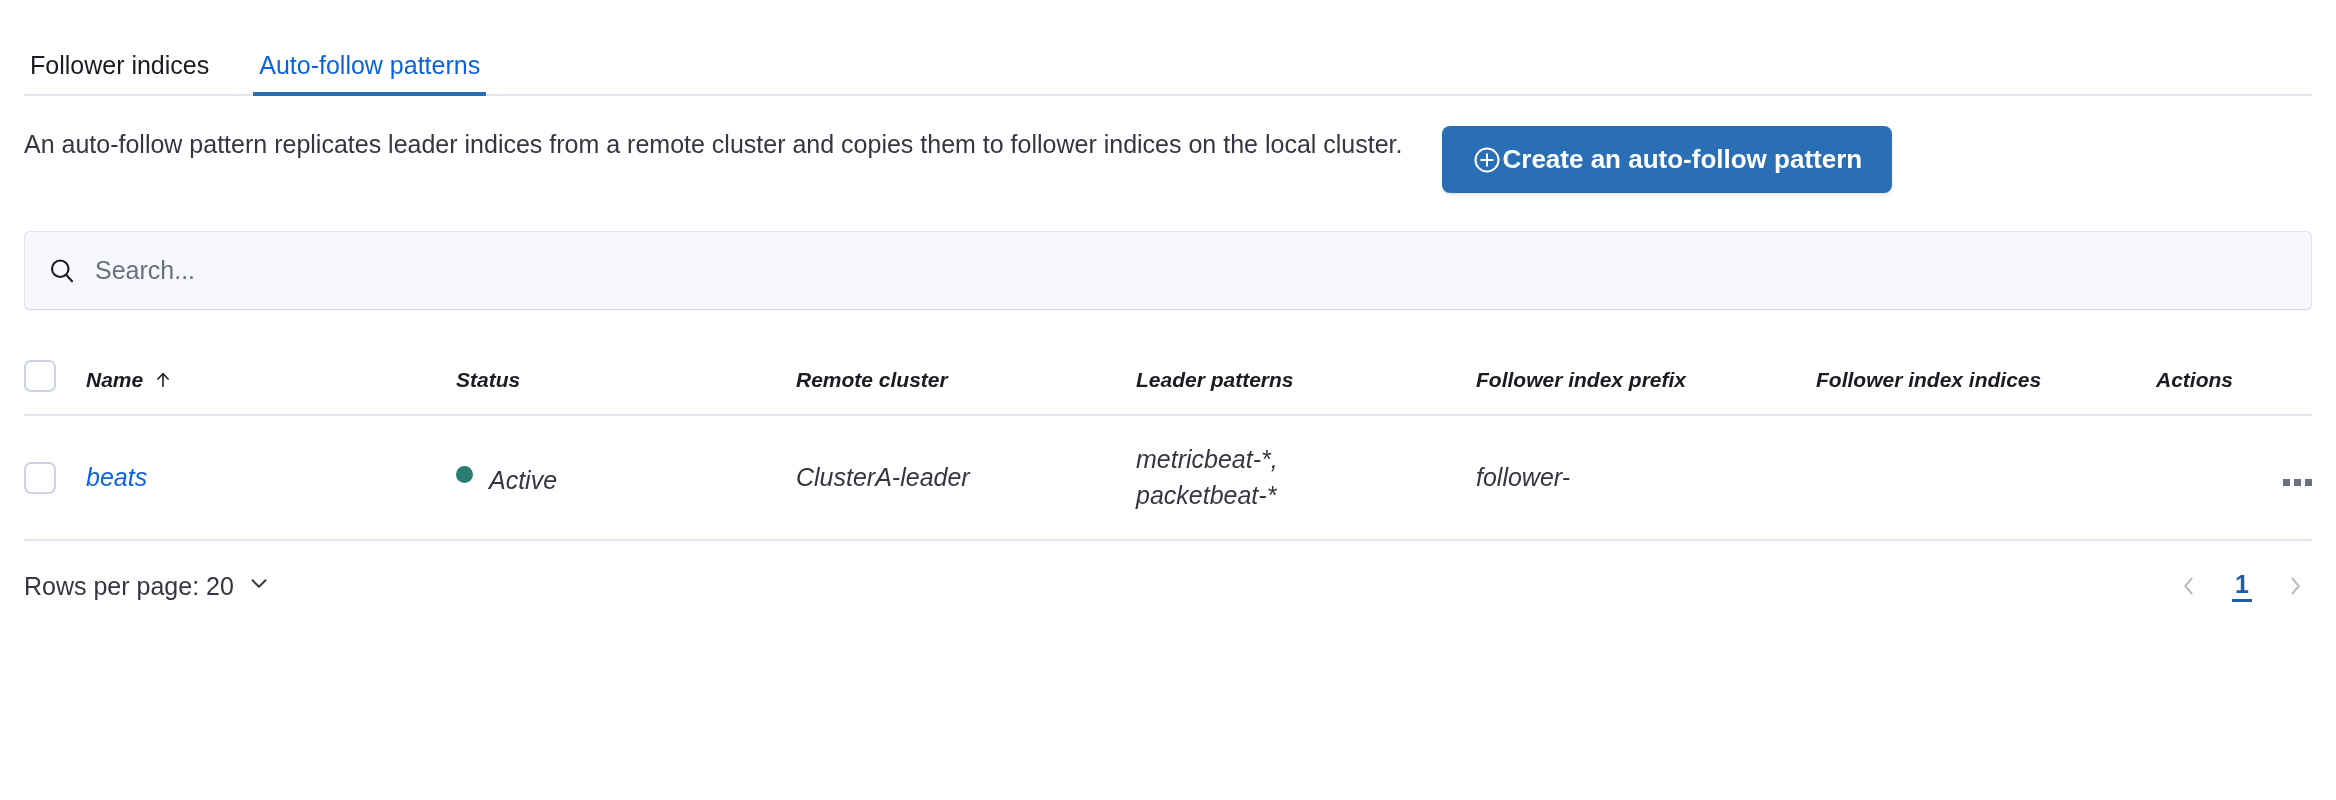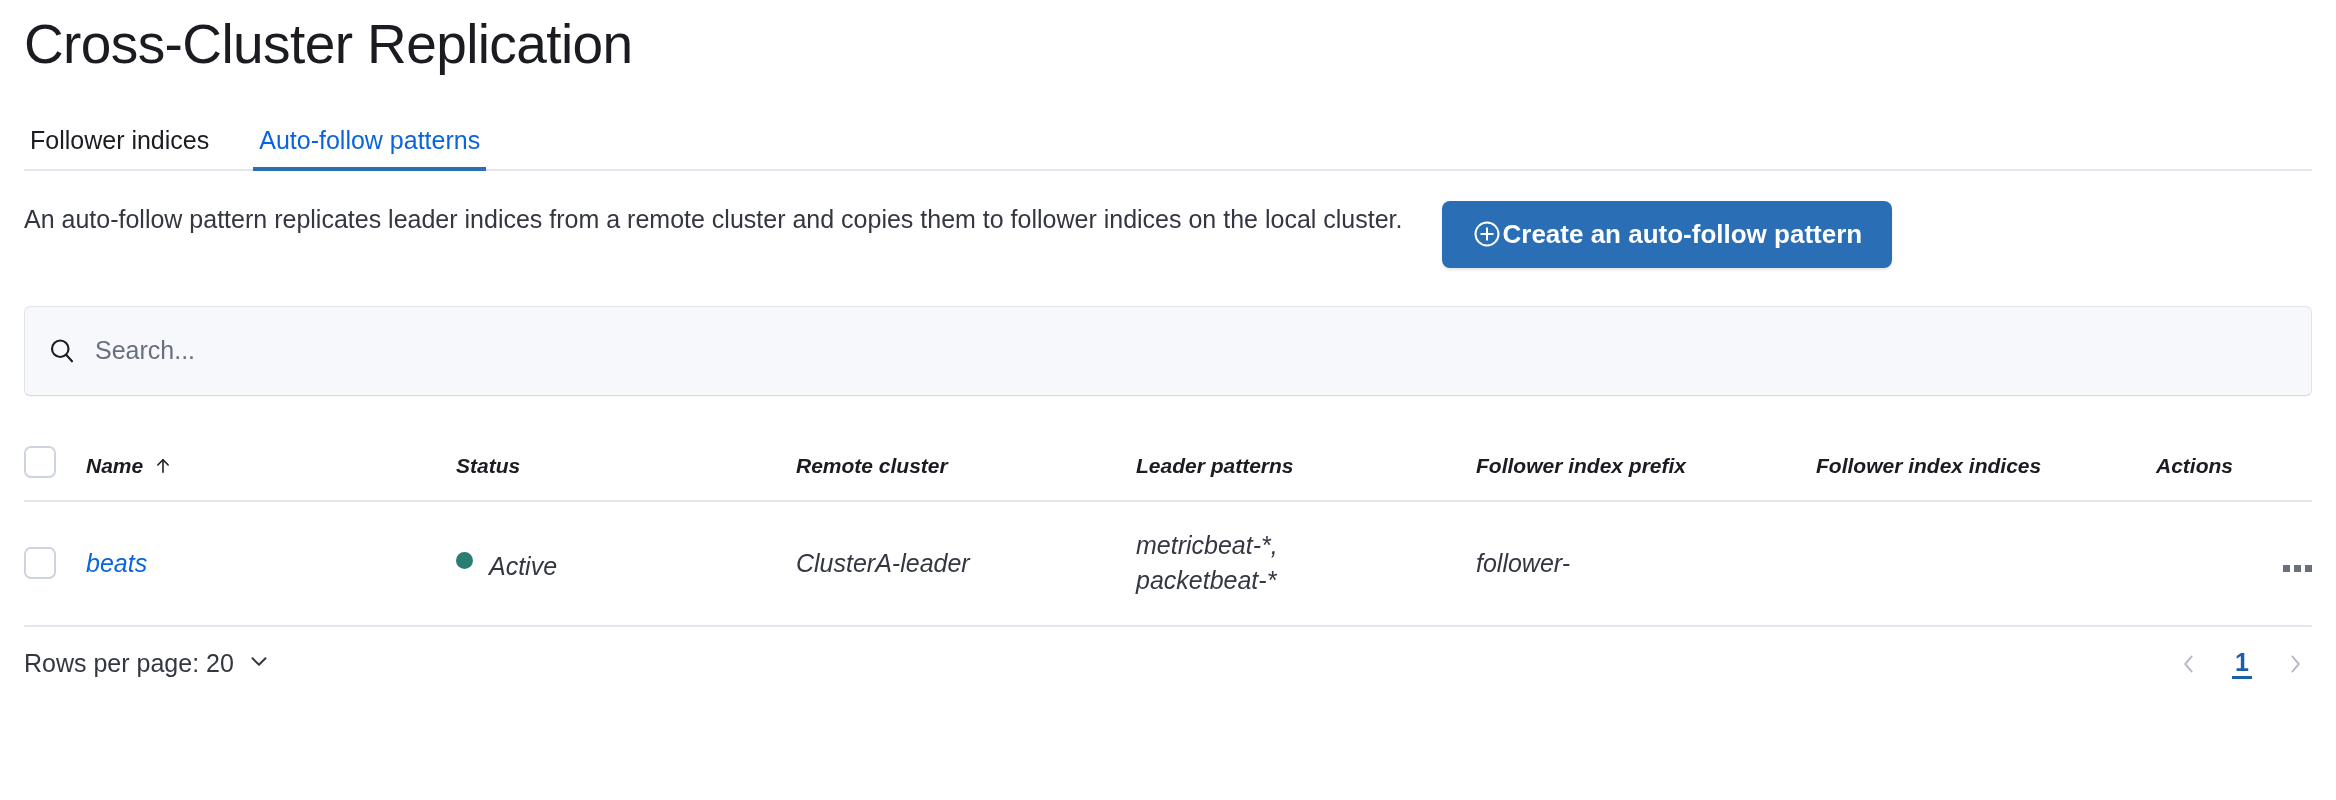--- a/index.html
+++ b/index.html
@@ -89,21 +89,21 @@
   }
   .create-btn .plus-icon {
     display: inline-flex;
     width: 30px; height: 30px;
     align-items: center; justify-content: center;
   }
 
   
   .search-bar {
     margin-top: 38px;
-    height: 90px;
+    height: 79px;
     background: #f7f8fc;
     border: 1px solid #e1e4ef;
     border-bottom-color: #d3d8e6;
     border-radius: 6px;
     display: flex;
     align-items: center;
     gap: 18px;
     padding: 0 22px;
     box-shadow: 0 1px 1px rgba(0,0,0,.03);
     cursor: text;
@@ -191,21 +191,21 @@
     width: 7px; height: 7px;
     background: #6a717d;
     display: block;
   }
 
   
   .table-footer {
     display: flex;
     align-items: center;
     justify-content: space-between;
-    margin-top: 20px;
+    margin-top: 28px;
   }
   .rows-per-page {
     display: inline-flex;
     align-items: center;
     gap: 12px;
     font-size: 25px;
     color: #343741;
     cursor: pointer;
   }
   .pagination {
@@ -222,21 +222,20 @@
     line-height: 1.15;
     padding: 0 3px;
     cursor: pointer;
   }
 </style>
 </head>
 <body>
 
 <div class="page">
 
-  <h1 class="page-title">Cross-Cluster Replication</h1>
 
   <div class="tabs">
     <div class="tab">
       <span>Follower indices</span>
     </div>
     <div class="tab active">
       <span>Auto-follow patterns</span>
     </div>
   </div>
 

